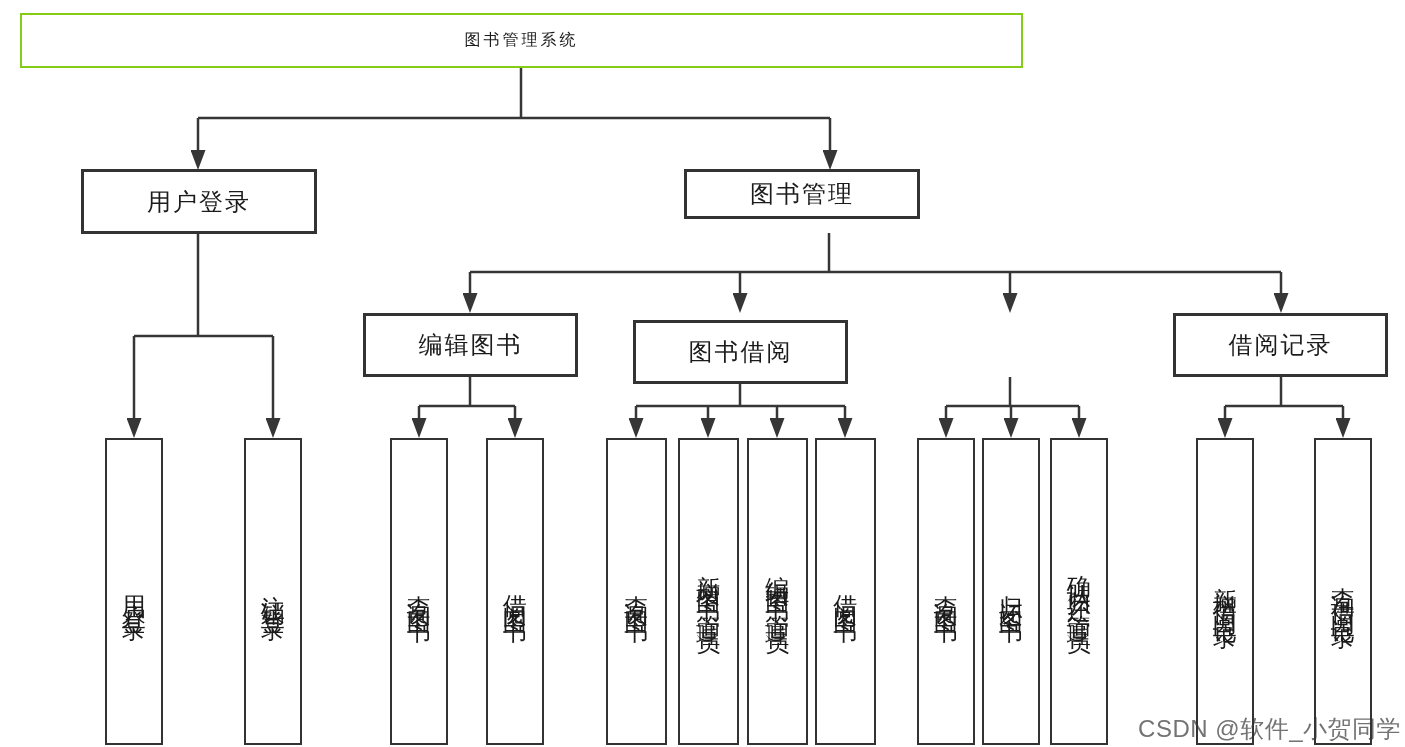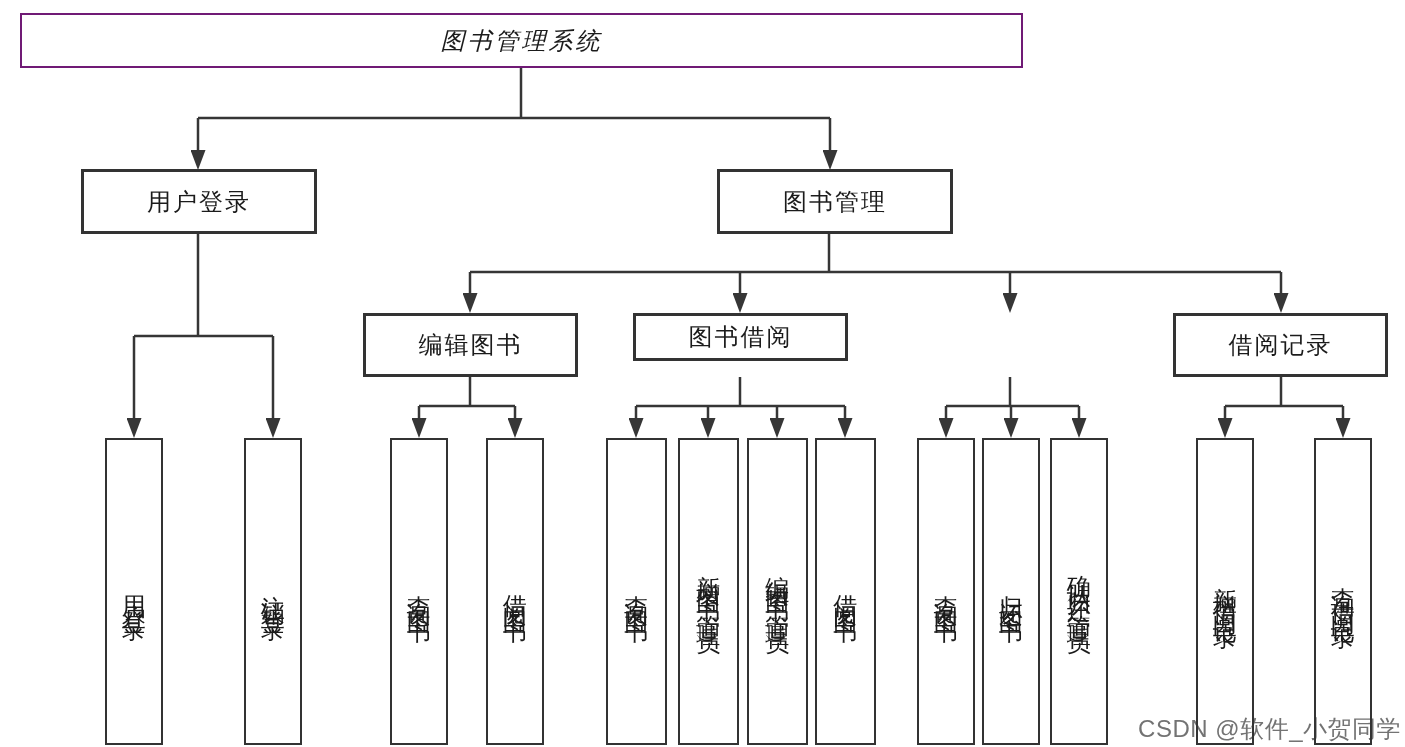--- a/index.html
+++ b/index.html
@@ -6,21 +6,21 @@
   #canvas{
     position:relative;width:1405px;height:747px;background:#ffffff;overflow:hidden;
     font-family:"Liberation Sans",sans-serif;color:#1b1b1b;
   }
   .connector-layer{position:absolute;left:0;top:0;}
   .node{
     position:absolute;box-sizing:border-box;background:#ffffff;
     display:flex;align-items:center;justify-content:center;
     color:#1b1b1b;
   }
-  .root{border:2px solid #701a75;font-size:24px;letter-spacing:3px;font-style:italic;}
+  .root{border:2px solid #84cc16;font-size:16px;letter-spacing:3px;}
   .lvl1{border:3px solid #333333;font-size:24px;letter-spacing:2px;}
   .lvl2{border:3px solid #333333;font-size:24px;letter-spacing:2px;}
   .leaf{border:2px solid #333333;}
   .leaf .vtext{
     writing-mode:vertical-rl;text-orientation:mixed;
     font-size:24px;letter-spacing:8px;line-height:1.15;
   }
   .watermark{
     position:absolute;right:4px;bottom:2px;
     font-size:24px;letter-spacing:0.5px;
@@ -82,28 +82,28 @@
     </g>
   </svg>
 
   <div class="node root" style="left:20px;top:13px;width:1003px;height:55px">
     <span>图书管理系统</span>
   </div>
 
   <div class="node lvl1" style="left:81px;top:169px;width:236px;height:65px">
     <span>用户登录</span>
   </div>
-  <div class="node lvl1" style="left:717px;top:169px;width:236px;height:65px">
+  <div class="node lvl1" style="left:684px;top:169px;width:236px;height:50px">
     <span>图书管理</span>
   </div>
 
   <div class="node lvl2" style="left:363px;top:313px;width:215px;height:64px">
     <span>编辑图书</span>
   </div>
-  <div class="node lvl2" style="left:633px;top:313px;width:215px;height:48px">
+  <div class="node lvl2" style="left:633px;top:320px;width:215px;height:64px">
     <span>图书借阅</span>
   </div>
   <div class="node lvl2" style="left:1173px;top:313px;width:215px;height:64px">
     <span>借阅记录</span>
   </div>
 
   <div class="node leaf" style="left:105px;top:438px;width:58px;height:307px">
     <span class="vtext">用户登录</span>
   </div>
   <div class="node leaf" style="left:244px;top:438px;width:58px;height:307px">

